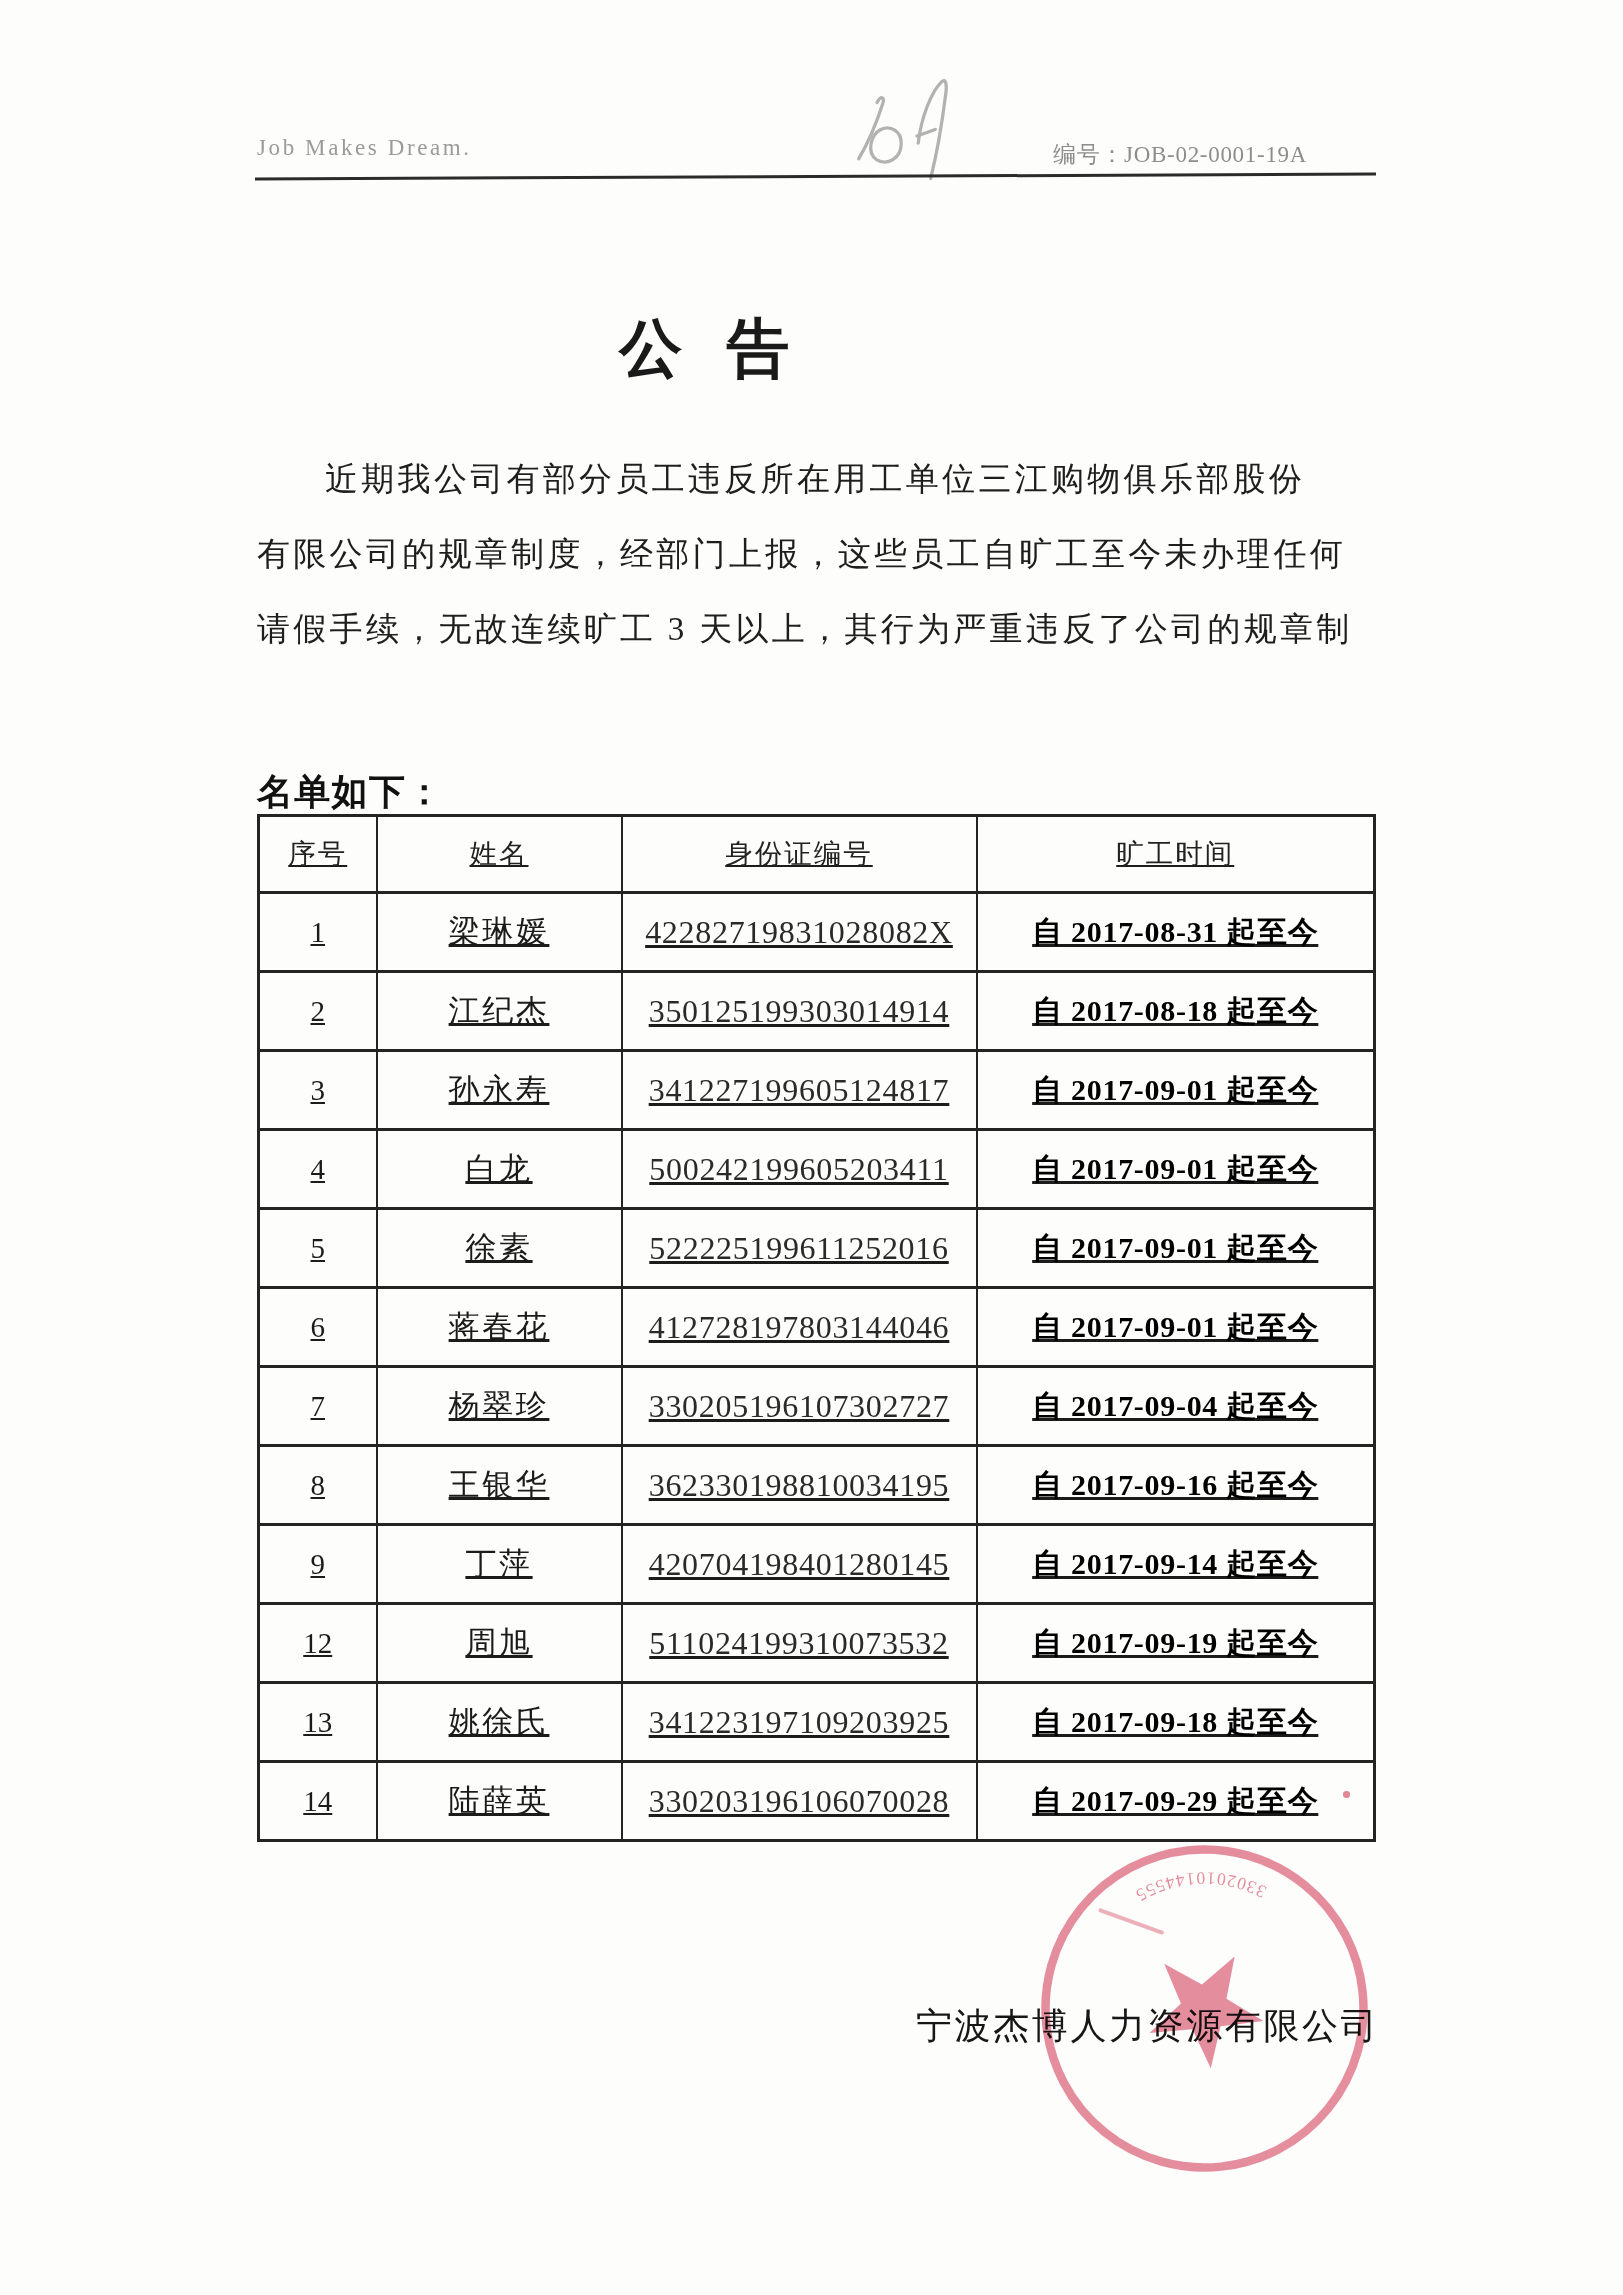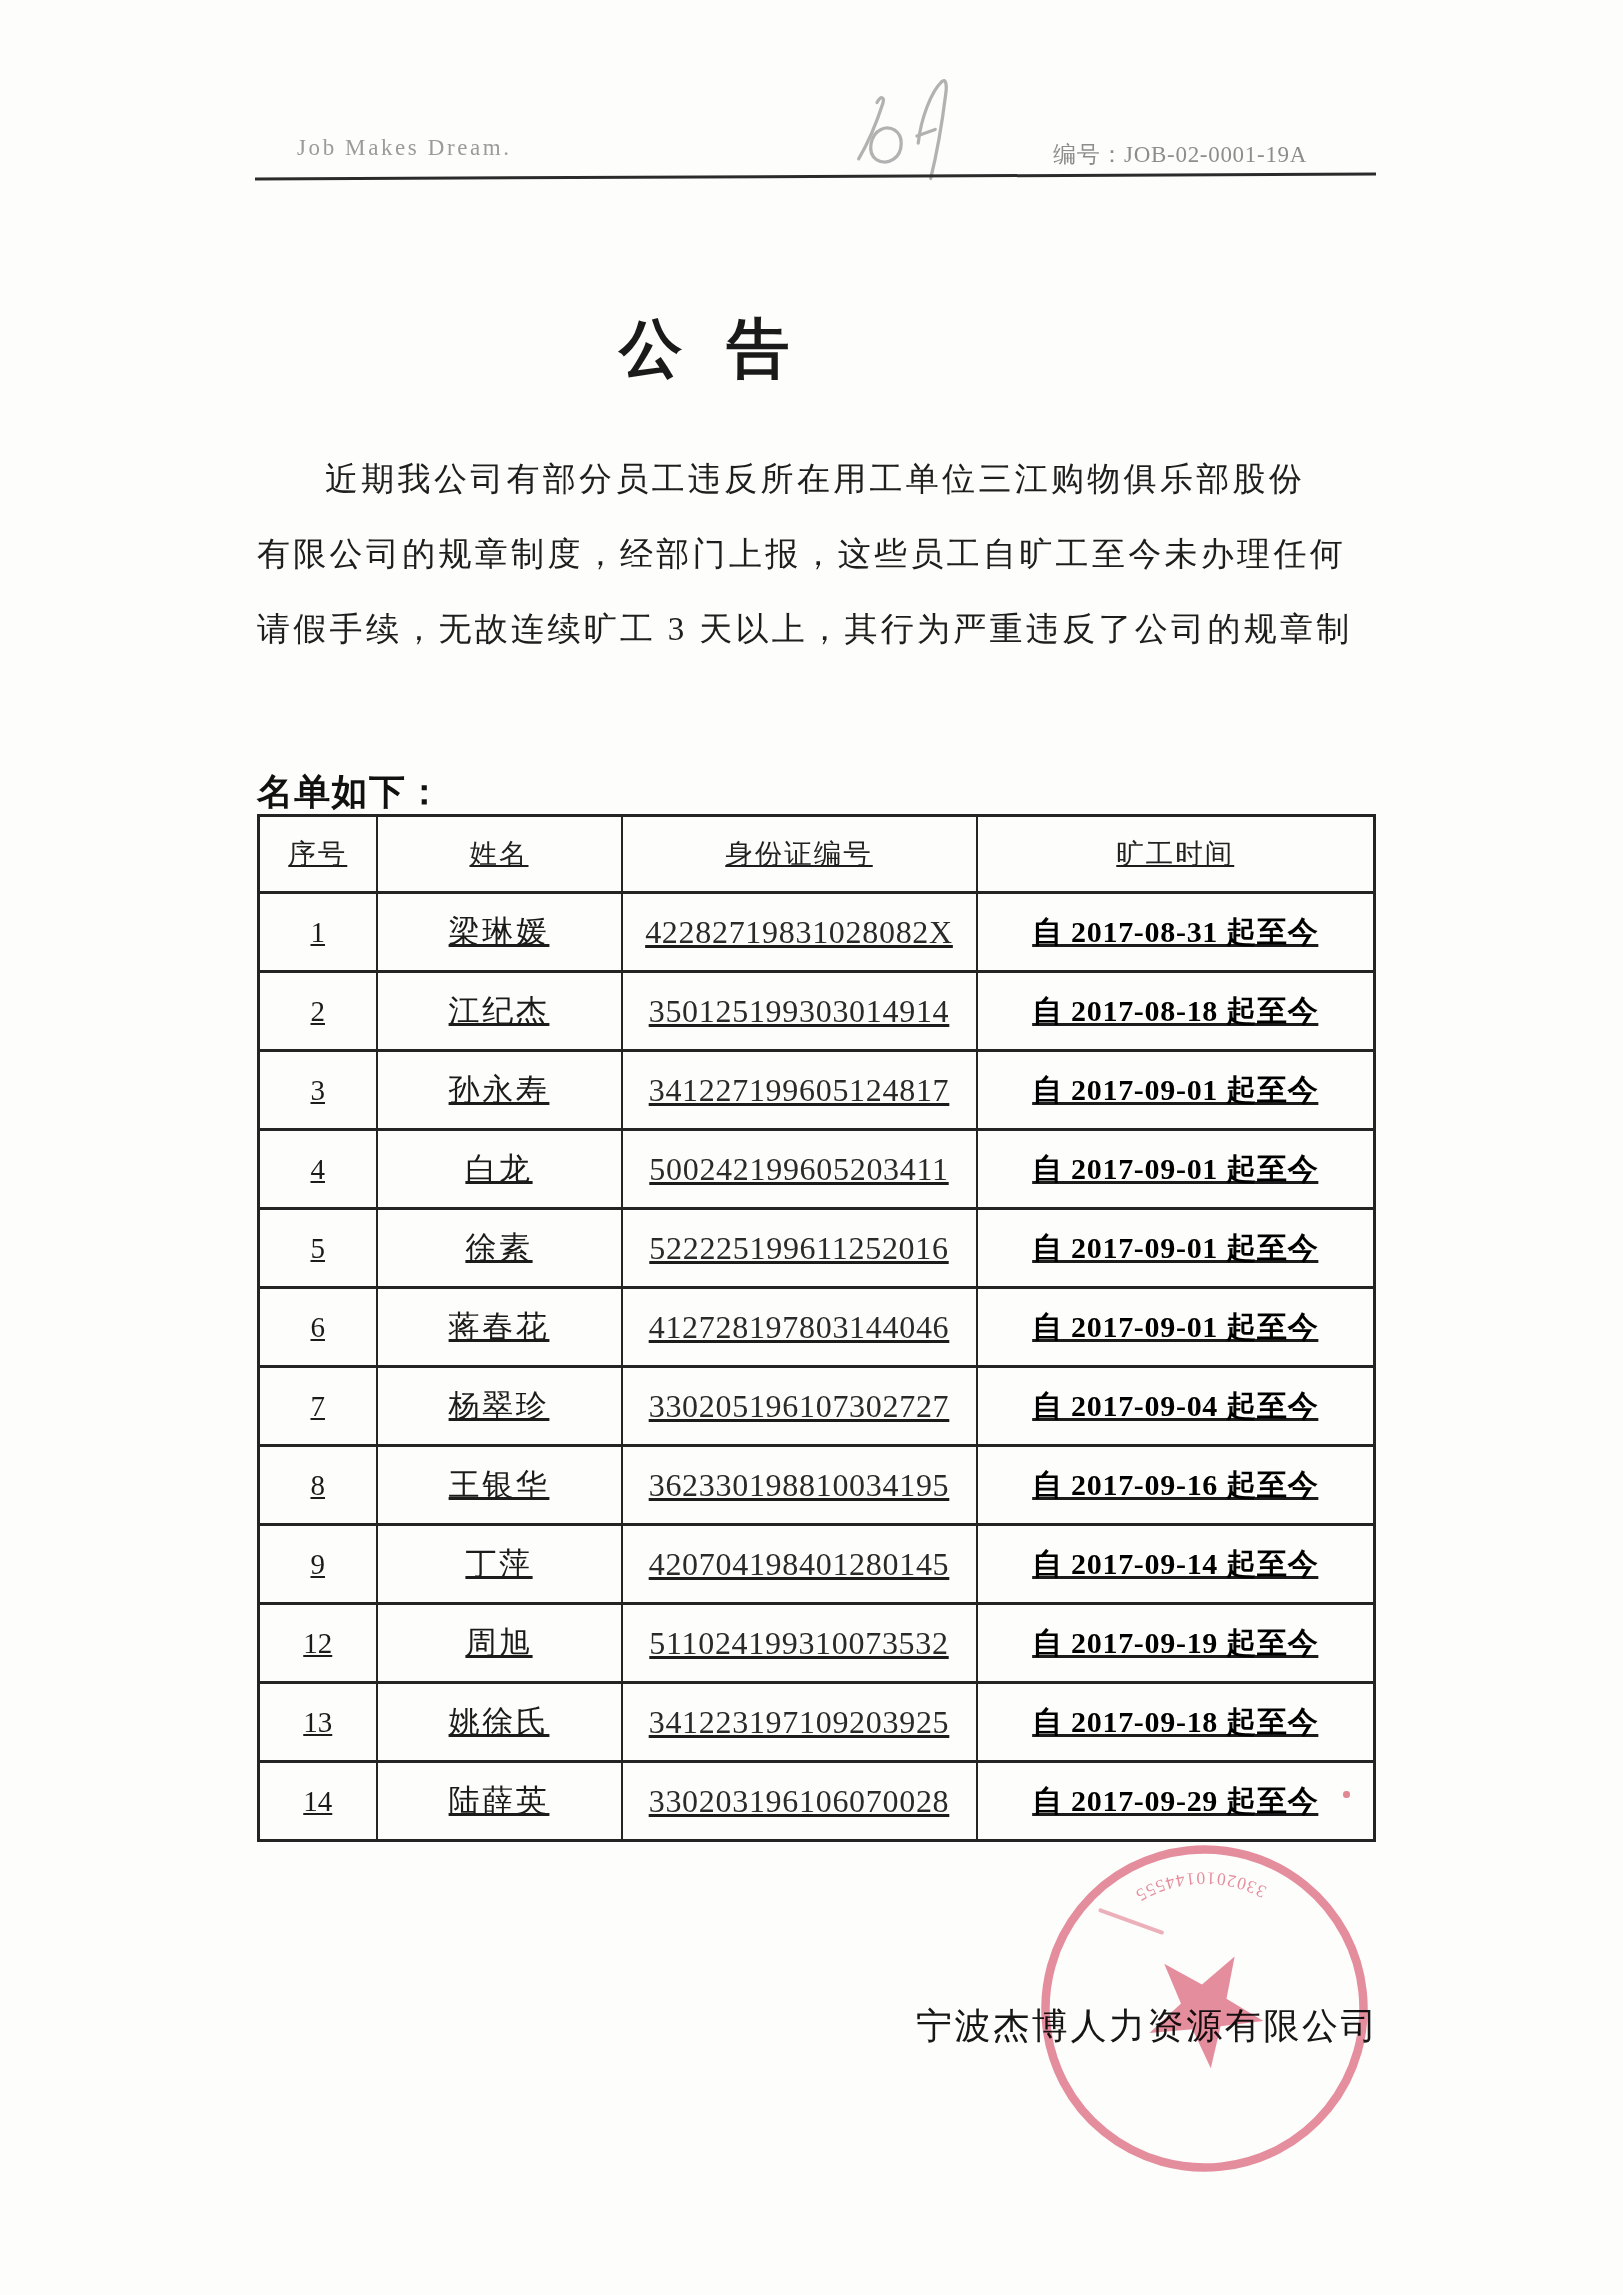--- a/index.html
+++ b/index.html
@@ -10,21 +10,20 @@
     background:#fdfdfc;
     overflow:hidden;
     font-family:"Liberation Serif","DejaVu Serif",serif;
     color:#1c1c1c;
   }
   
   .slogan{
     position:absolute;left:257px;top:135px;
     font-size:23px;letter-spacing:2.6px;color:#9b9b9b;
     white-space:nowrap;
-    margin-left:40px;
   }
   .doc-no{
     position:absolute;left:1053px;top:139px;
     font-size:23px;letter-spacing:0.7px;color:#8d8d8d;
     white-space:nowrap;
   }
   .pencil-note{position:absolute;left:805px;top:26px;width:216px;height:216px;}
   .head-rule{
     position:absolute;left:255px;top:175px;width:1121px;height:3.3px;
     background:#2b2b2b;transform:rotate(-0.25deg);

